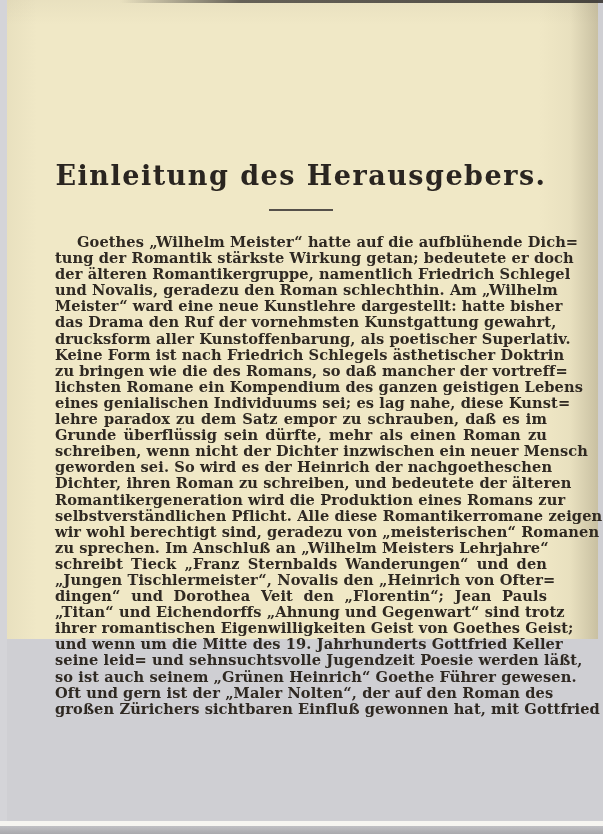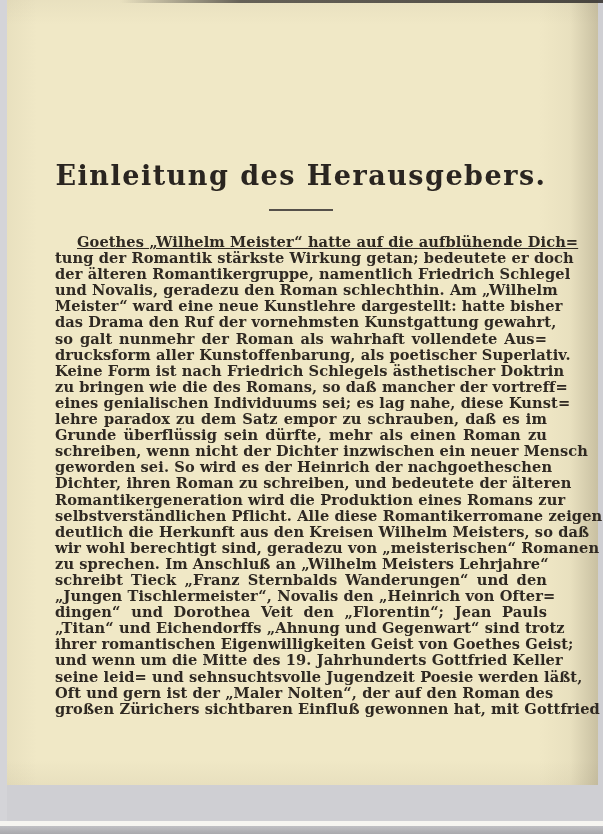--- a/index.html
+++ b/index.html
@@ -10,21 +10,21 @@
     background: #cfcfd3;
     font-family: "DejaVu Serif", serif;
   }
   .scan-backdrop-left {
     position: absolute; left: 0; top: 0;
     width: 7px; height: 821px;
     background: #d4d4d8;
   }
   .page {
     position: absolute; left: 7px; top: 0;
-    width: 591px; height: 785px;
+    width: 591px; height: 639px;
     background:
       linear-gradient(to right, rgba(90,80,60,0.05), rgba(90,80,60,0) 30px),
       linear-gradient(to left, rgba(110,100,78,0.30), rgba(110,100,78,0.06) 28px, rgba(110,100,78,0) 60px),
       linear-gradient(to bottom, rgba(100,90,70,0.05), rgba(100,90,70,0) 25px, rgba(100,90,70,0) 760px, rgba(100,90,70,0.06)),
       #f0e8c6;
   }
   .scan-edge-top {
     position: absolute; top: 0; left: 120px; right: 0;
     height: 3px;
     background: linear-gradient(to right, rgba(58,55,52,0), rgba(58,55,52,0.75) 25%, rgba(58,55,52,0.9));
@@ -66,61 +66,60 @@
     line-height: 16.1px;
     height: 16.1px;
     letter-spacing: 0.1px;
     text-align: justify;
     text-align-last: justify;
     white-space: nowrap;
     overflow: visible;
   }
   .paragraph .line.first-line {
     padding-left: 22px;
-    text-decoration: underline;
   }
 </style>
 </head>
 <body>
 
 <div class="scan-backdrop-left"></div>
 
 <div class="page">
   <div class="text-block">
     <div class="page-title">Einleitung des Herausgebers.</div>
     <div class="title-divider"></div>
     <div class="paragraph">
         <div class="line first-line">Goethes „Wilhelm Meister“ hatte auf die aufblühende Dich=</div>
         <div class="line">tung der Romantik stärkste Wirkung getan; bedeutete er doch</div>
         <div class="line">der älteren Romantikergruppe, namentlich Friedrich Schlegel</div>
         <div class="line">und Novalis, geradezu den Roman schlechthin. Am „Wilhelm</div>
         <div class="line">Meister“ ward eine neue Kunstlehre dargestellt: hatte bisher</div>
         <div class="line">das Drama den Ruf der vornehmsten Kunstgattung gewahrt,</div>
-        <div class="line">so galt nunmehr der Roman als wahrhaft vollendete Aus=</div>
         <div class="line">drucksform aller Kunstoffenbarung, als poetischer Superlativ.</div>
         <div class="line">Keine Form ist nach Friedrich Schlegels ästhetischer Doktrin</div>
         <div class="line">zu bringen wie die des Romans, so daß mancher der vortreff=</div>
+        <div class="line">lichsten Romane ein Kompendium des ganzen geistigen Lebens</div>
         <div class="line">eines genialischen Individuums sei; es lag nahe, diese Kunst=</div>
         <div class="line">lehre paradox zu dem Satz empor zu schrauben, daß es im</div>
         <div class="line">Grunde überflüssig sein dürfte, mehr als einen Roman zu</div>
         <div class="line">schreiben, wenn nicht der Dichter inzwischen ein neuer Mensch</div>
         <div class="line">geworden sei. So wird es der Heinrich der nachgoetheschen</div>
         <div class="line">Dichter, ihren Roman zu schreiben, und bedeutete der älteren</div>
         <div class="line">Romantikergeneration wird die Produktion eines Romans zur</div>
         <div class="line">selbstverständlichen Pflicht. Alle diese Romantikerromane zeigen</div>
-        <div class="line">deutlich die Herkunft aus den Kreisen Wilhelm Meisters, so daß</div>
         <div class="line">wir wohl berechtigt sind, geradezu von „meisterischen“ Romanen</div>
         <div class="line">zu sprechen. Im Anschluß an „Wilhelm Meisters Lehrjahre“</div>
         <div class="line">schreibt Tieck „Franz Sternbalds Wanderungen“ und den</div>
         <div class="line">„Jungen Tischlermeister“, Novalis den „Heinrich von Ofter=</div>
         <div class="line">dingen“ und Dorothea Veit den „Florentin“; Jean Pauls</div>
         <div class="line">„Titan“ und Eichendorffs „Ahnung und Gegenwart“ sind trotz</div>
         <div class="line">ihrer romantischen Eigenwilligkeiten Geist von Goethes Geist;</div>
         <div class="line">und wenn um die Mitte des 19. Jahrhunderts Gottfried Keller</div>
         <div class="line">seine leid= und sehnsuchtsvolle Jugendzeit Poesie werden läßt,</div>
+        <div class="line">so ist auch seinem „Grünen Heinrich“ Goethe Führer gewesen.</div>
         <div class="line">Oft und gern ist der „Maler Nolten“, der auf den Roman des</div>
         <div class="line">großen Zürichers sichtbaren Einfluß gewonnen hat, mit Gottfried</div>
       </div>
   </div>
 </div>
 
 <div class="scan-edge-top"></div>
 <div class="scan-edge-bottom-white"></div>
 <div class="scan-edge-bottom-gray"></div>
 

